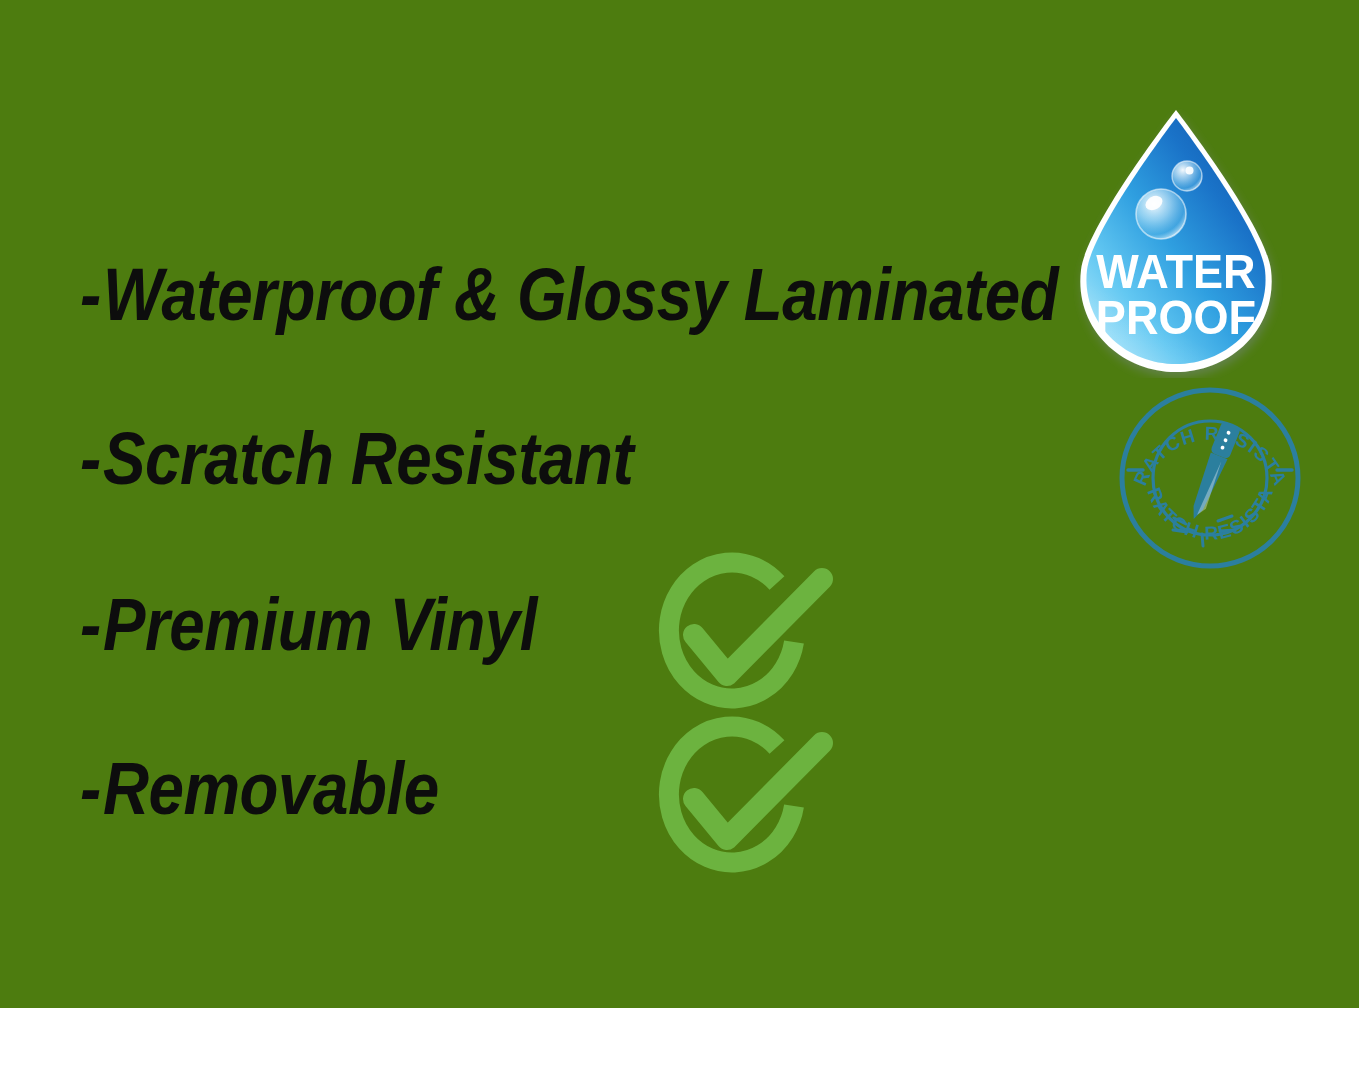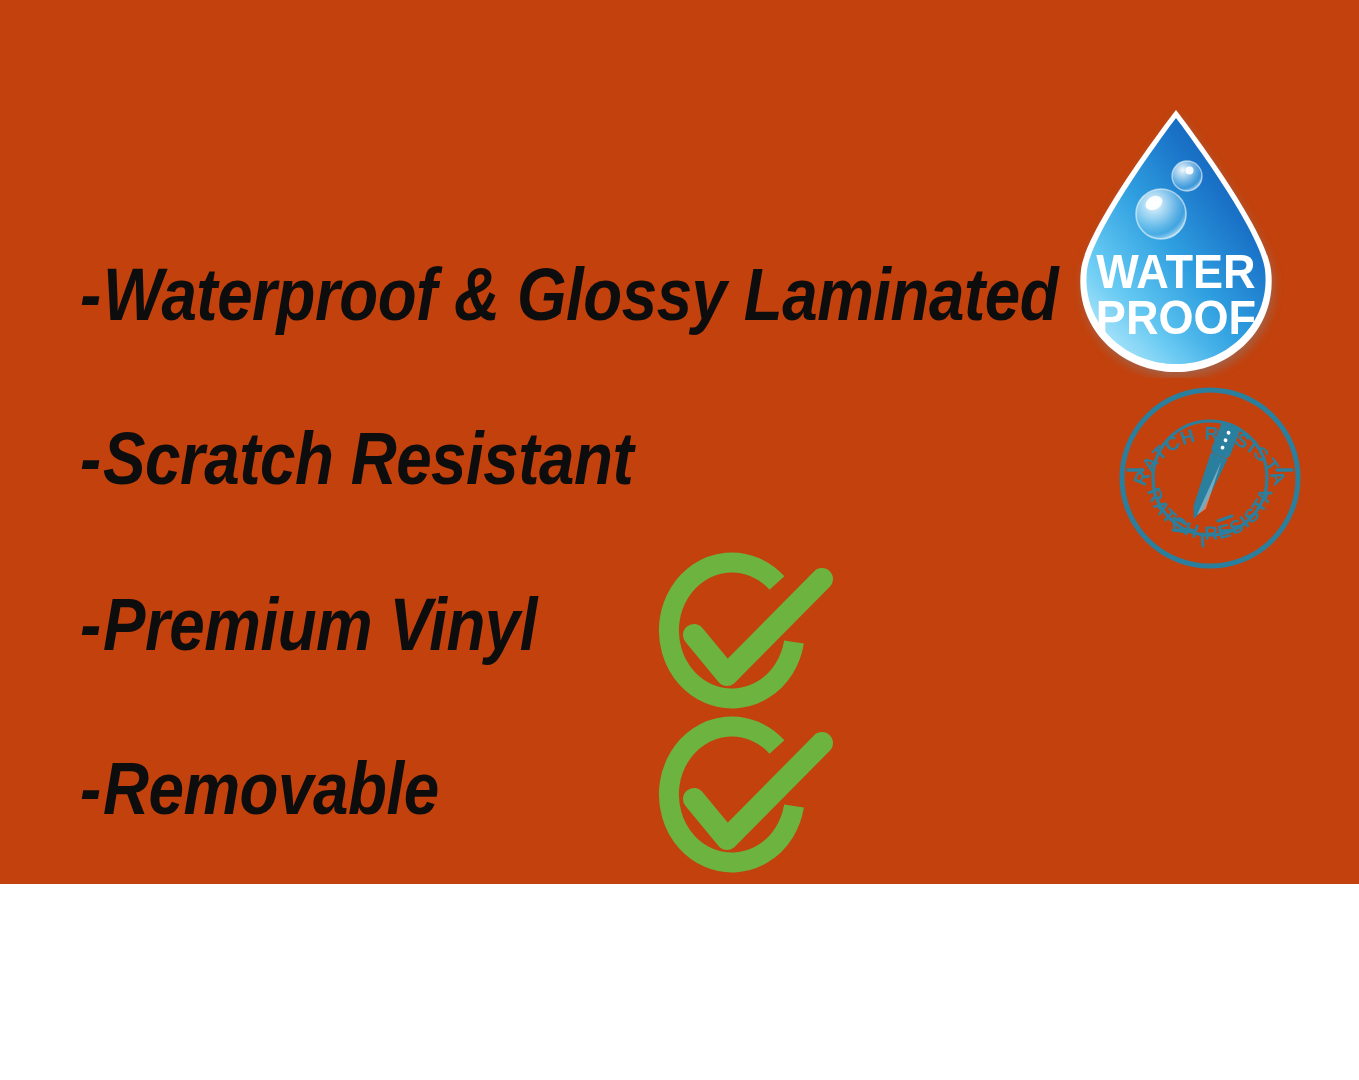--- a/index.html
+++ b/index.html
@@ -4,22 +4,22 @@
 <title>Product Features</title>
 <style>
   html, body {
     margin: 0;
     padding: 0;
     background: #ffffff;
   }
   #page {
     position: relative;
     width: 1359px;
-    height: 884px;
-    background: #c2410c;
+    height: 1008px;
+    background: #4d7c0f;
     overflow: hidden;
     font-family: "Liberation Sans", "DejaVu Sans", sans-serif;
   }
 
   
   .feature-line {
     position: absolute;
     left: 80px;
     white-space: nowrap;
     color: #0d0d0d;

